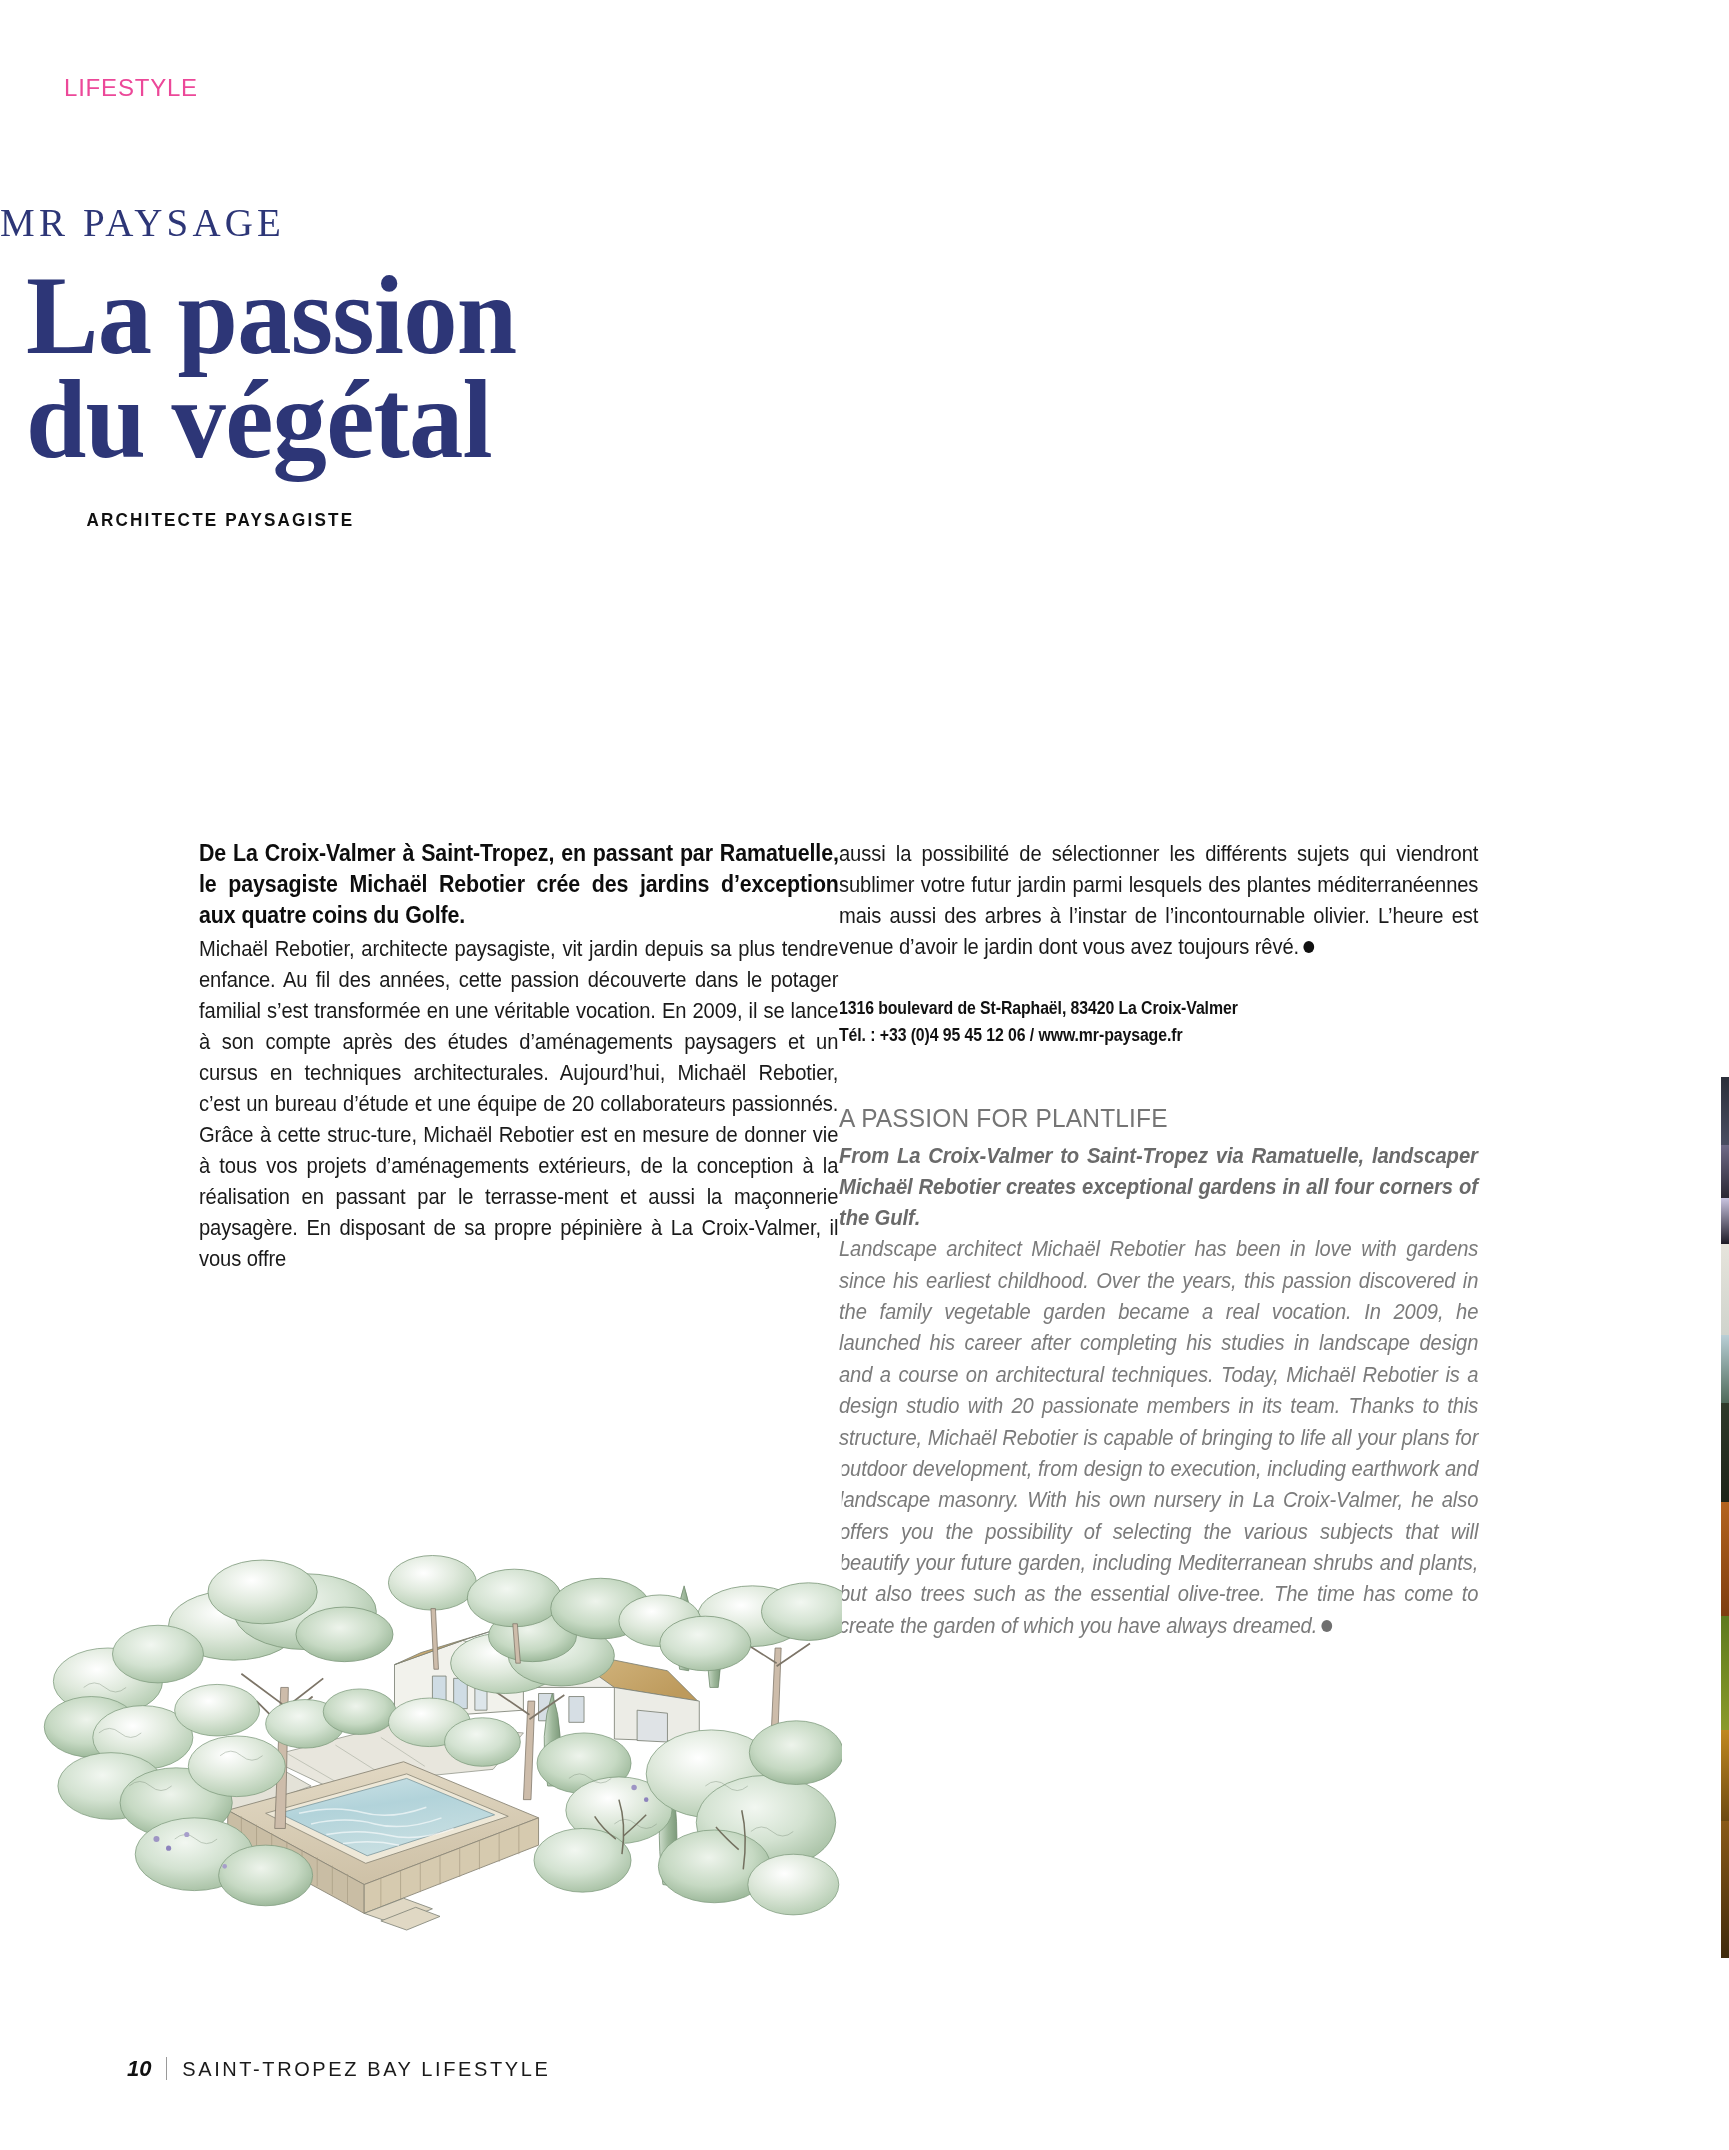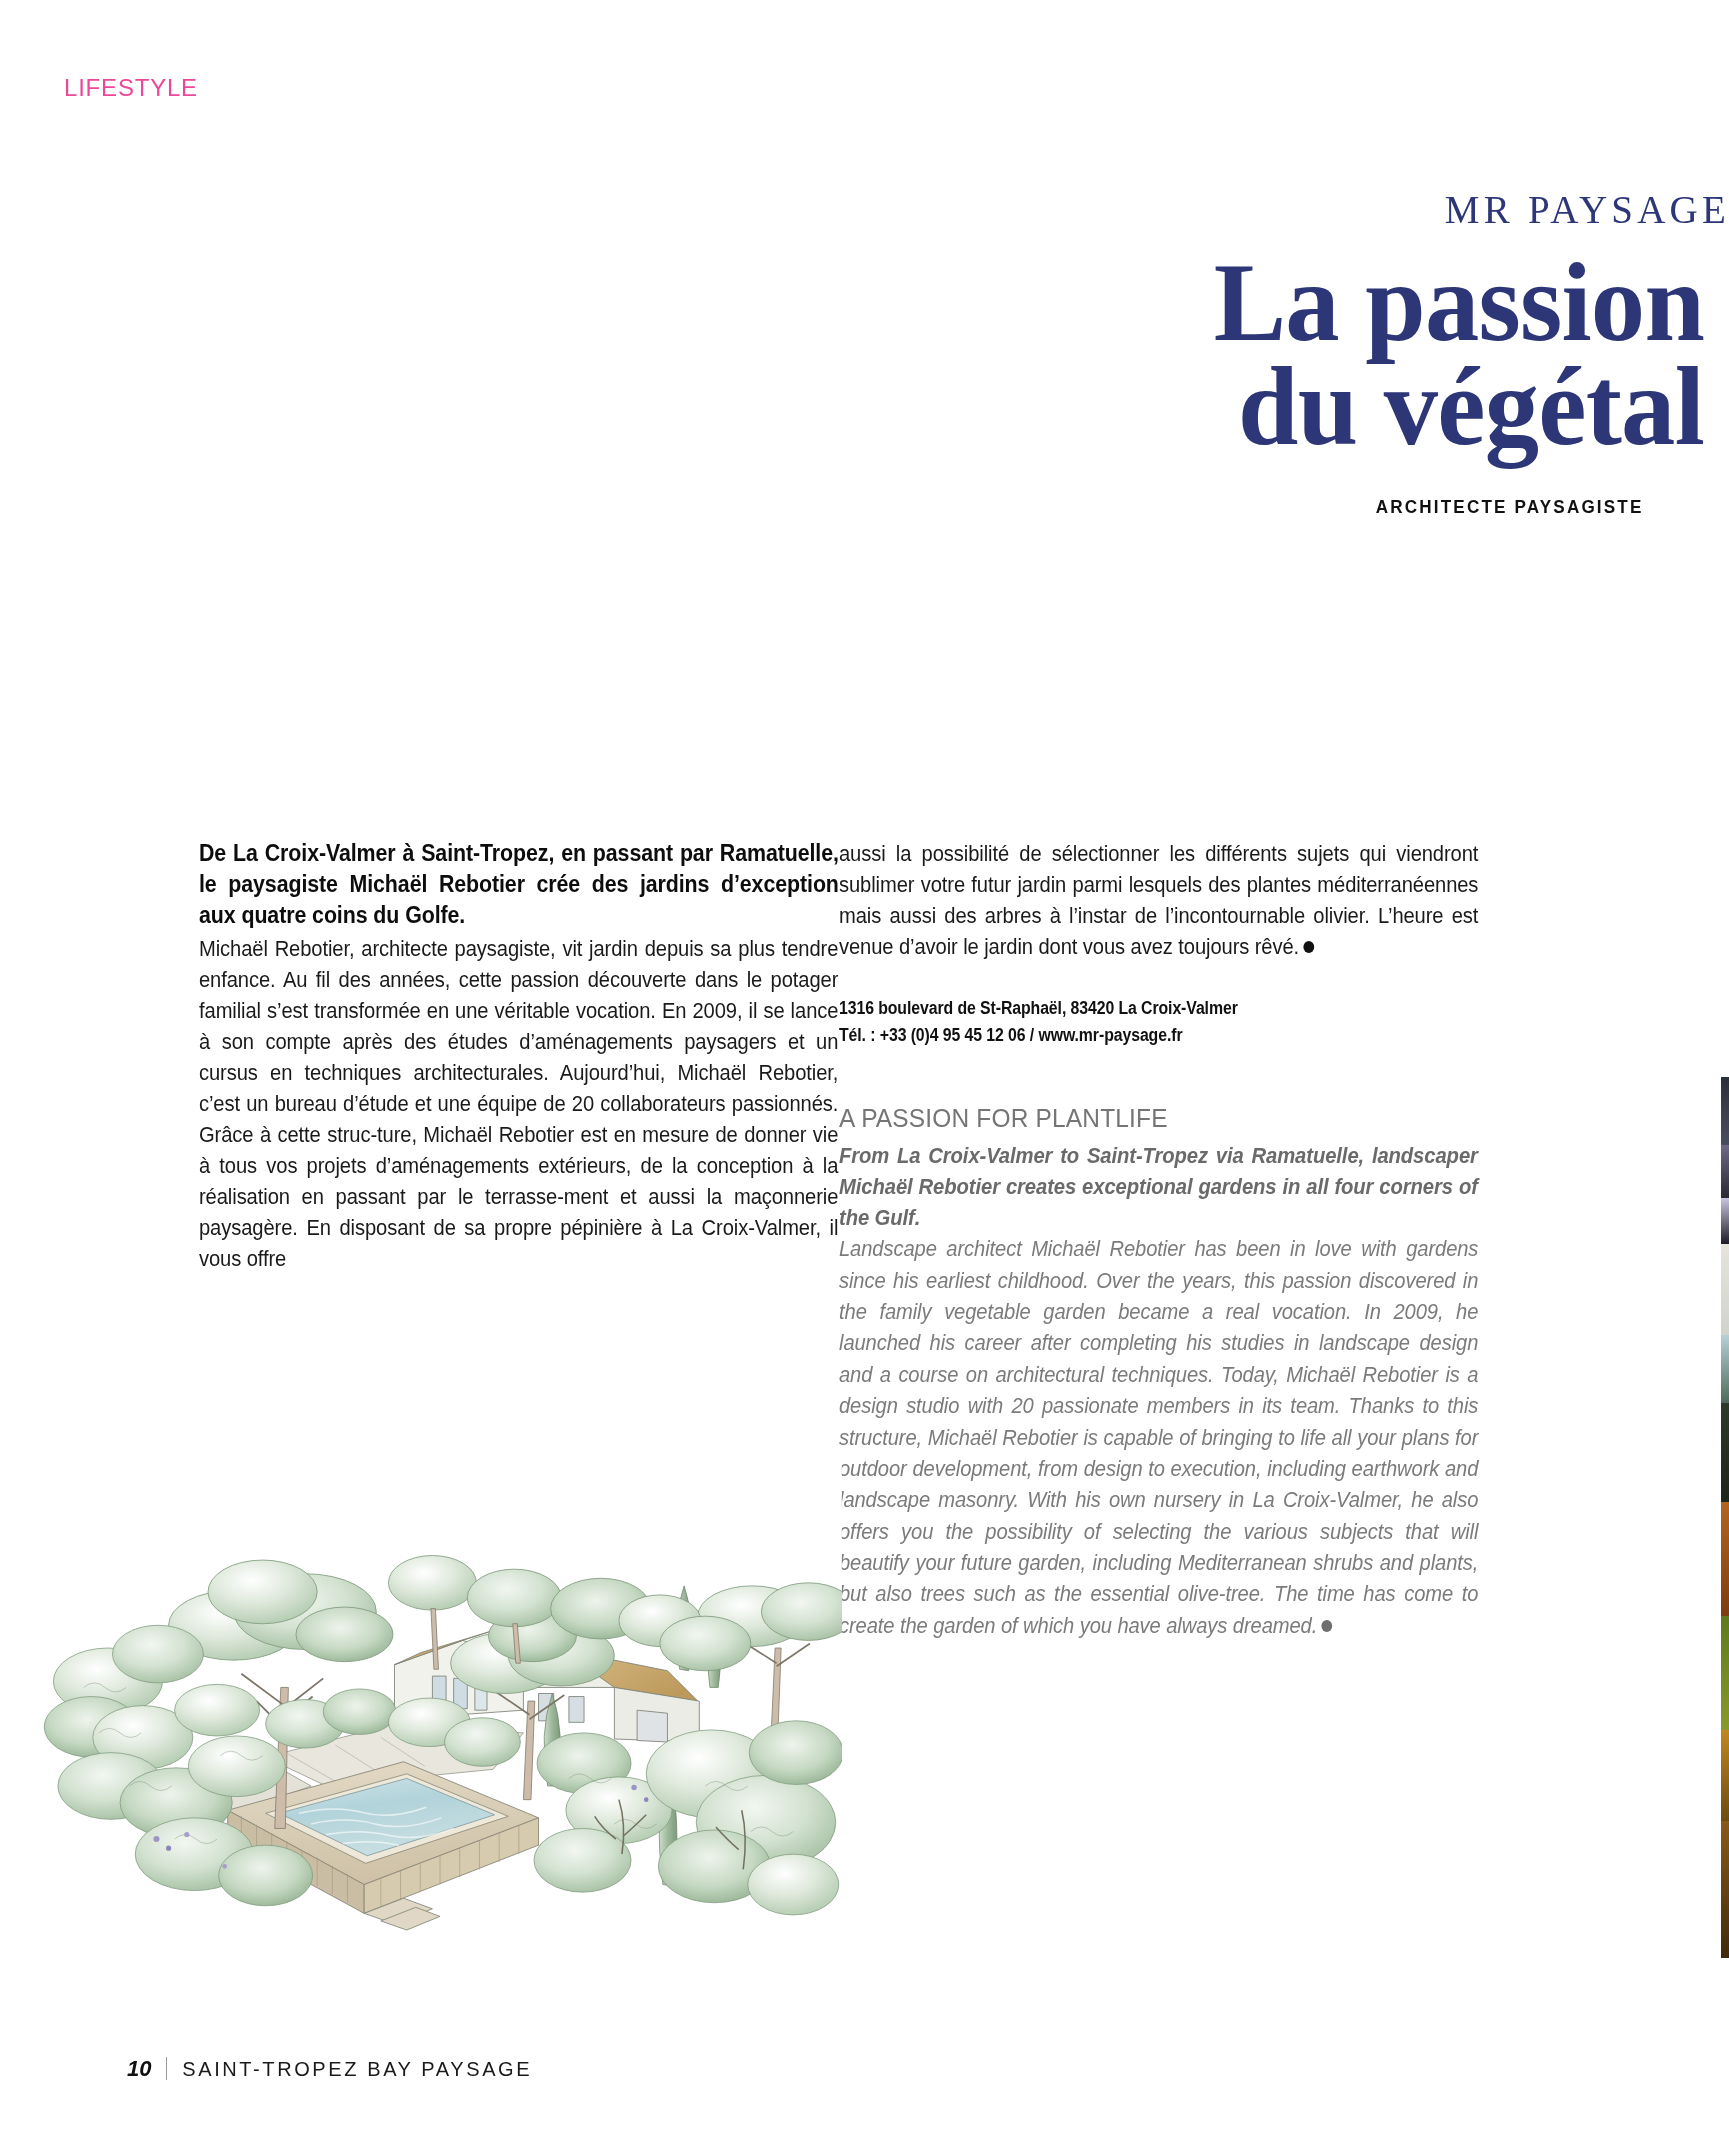--- a/index.html
+++ b/index.html
@@ -34,22 +34,22 @@
     letter-spacing: 0.8px;
     color: #ec4899;
     line-height: 1;
   }
 
   
   .titleblock {
     position: absolute;
     left: 0;
     right: 0;
-    top: 190px;
-    text-align: right;
+    top: 203px;
+    text-align: left;
   }
   .kicker {
     font-family: "Liberation Serif", serif;
     font-size: 39px;
     font-weight: 400;
     letter-spacing: 4.2px;
     color: #2d3677;
     line-height: 1;
     margin: 0 0 21px 0;
   }
@@ -481,17 +481,17 @@
     <i style="height:99px;background:linear-gradient(#2f3a2a,#1d2418)"></i>
     <i style="height:114px;background:linear-gradient(#b4641f,#7d3d10)"></i>
     <i style="height:114px;background:linear-gradient(#5d7a1e,#8a9a2a)"></i>
     <i style="height:91px;background:linear-gradient(#c0881f,#6d4a12)"></i>
     <i style="height:137px;background:linear-gradient(#8a5a18,#3f2a0c)"></i>
   </div>
 
   <div class="folio">
     <span class="folio-num">10</span>
     <span class="folio-rule"></span>
-    <span class="folio-title">SAINT-TROPEZ BAY PAYSAGE</span>
+    <span class="folio-title">SAINT-TROPEZ BAY LIFESTYLE</span>
   </div>
 
 </div>
 
 
 </body></html>

